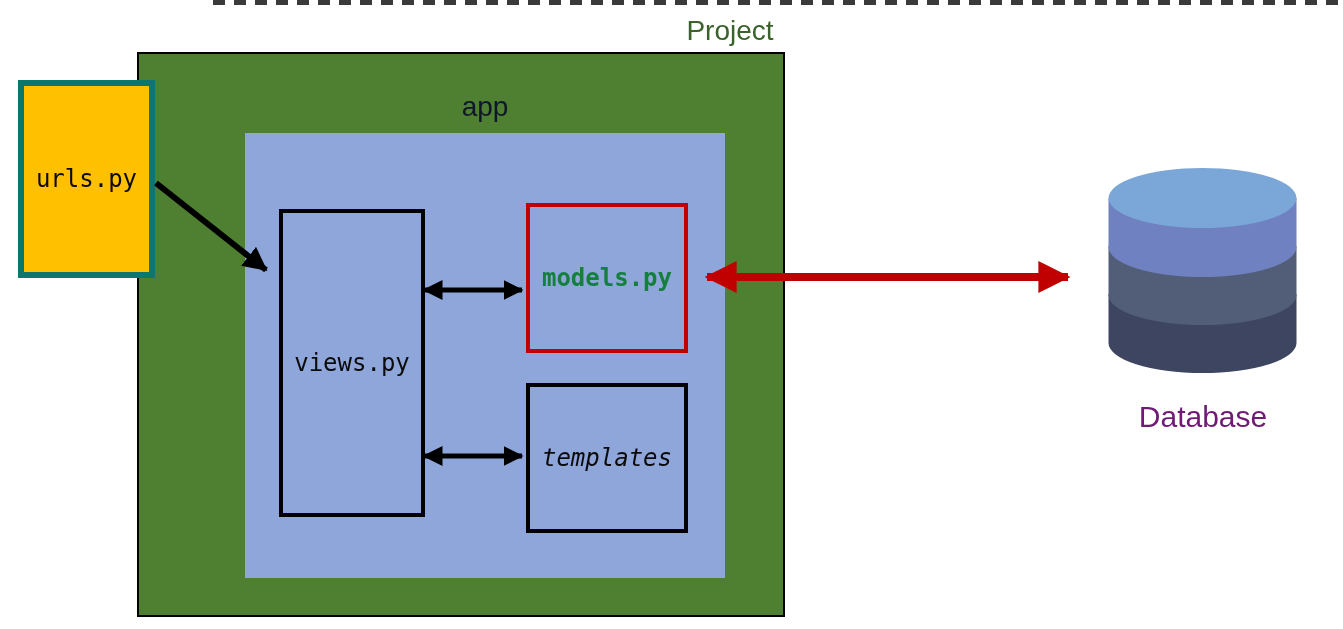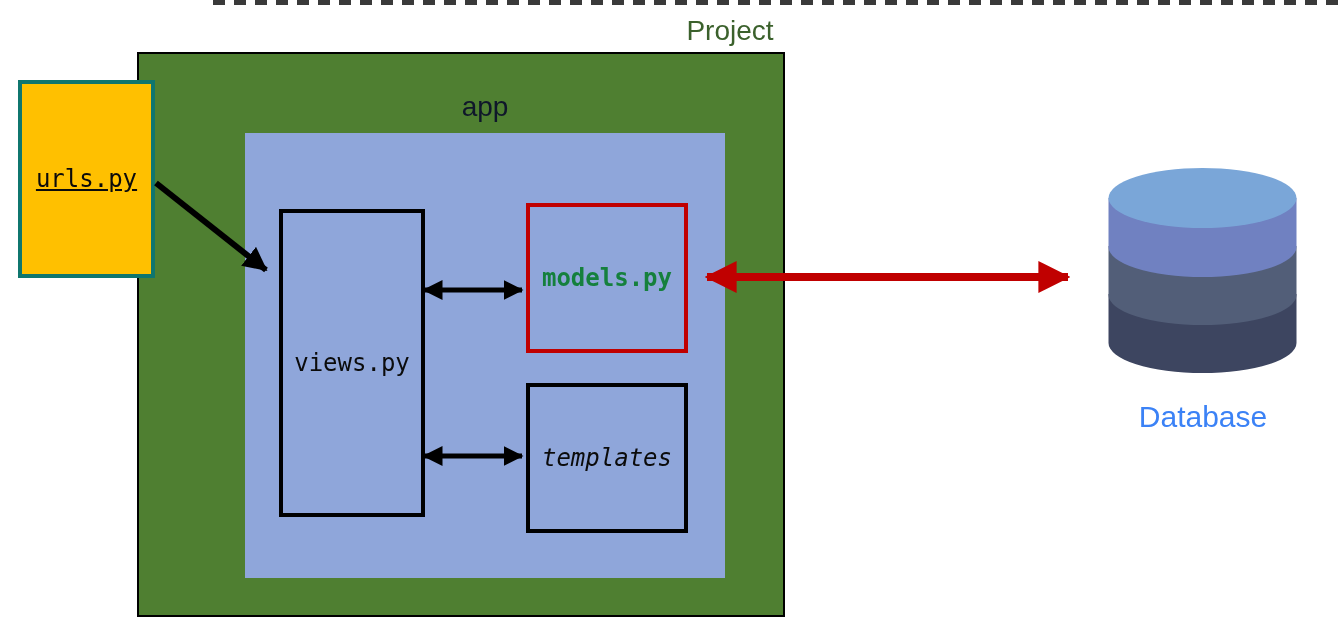--- a/index.html
+++ b/index.html
@@ -43,21 +43,21 @@
   }
 
   .file-box {
     display: flex; align-items: center; justify-content: center;
     box-sizing: border-box;
     font-family: "DejaVu Sans Mono", "Liberation Mono", monospace;
     font-size: 24px; color: #0b0b0b;
   }
   .urls-box {
     left: 18px; top: 80px; width: 137px; height: 198px;
-    background: #ffc000; border: 4px solid #0f766e; text-decoration: underline;
+    background: #ffc000; border: 6px solid #0f766e;
   }
   .views-box {
     left: 279px; top: 209px; width: 146px; height: 308px;
     border: 4px solid #000;
   }
   .models-box {
     left: 526px; top: 203px; width: 162px; height: 150px;
     border: 4px solid #c00000;
     color: #15803d; font-weight: bold;
   }
@@ -66,21 +66,21 @@
     border: 4px solid #000;
     font-style: italic;
   }
 
   .arrows-layer { left: 0; top: 0; pointer-events: none; }
 
   .db-icon { left: 1108px; top: 165px; }
   .db-label {
     left: 1088px; top: 400px; width: 230px;
     text-align: center; font-size: 30px; font-weight: 500;
-    color: #3b82f6;
+    color: #701a75;
   }
 </style>
 </head>
 <body>
 
 <div id="canvas">
 
   <div class="abs dashed-line"></div>
 
   <div class="abs project-label">Project</div>

